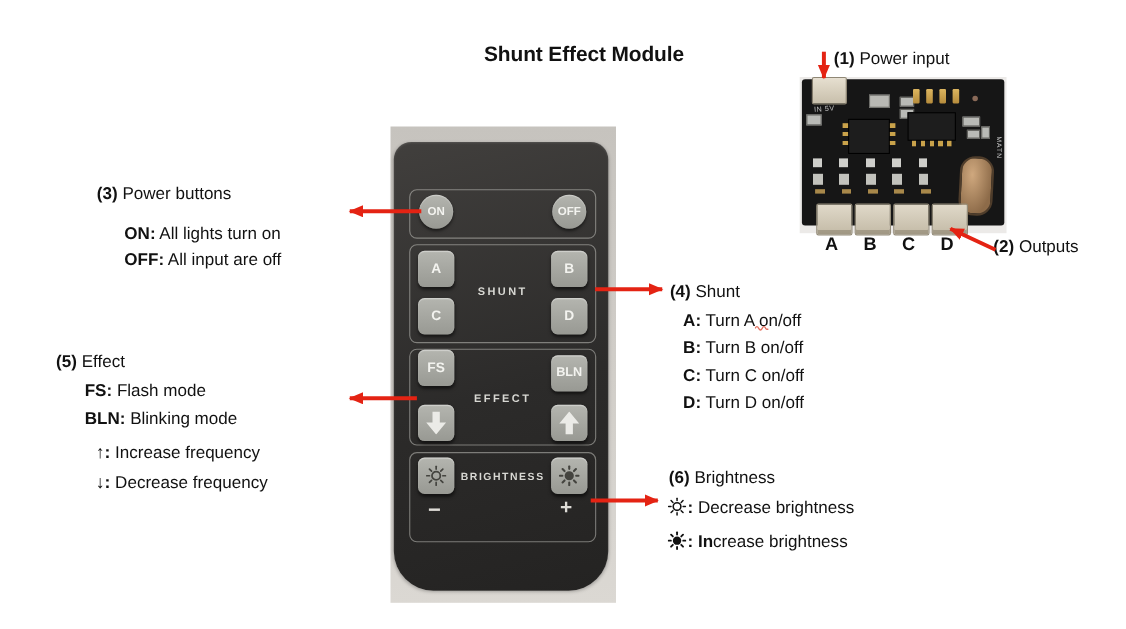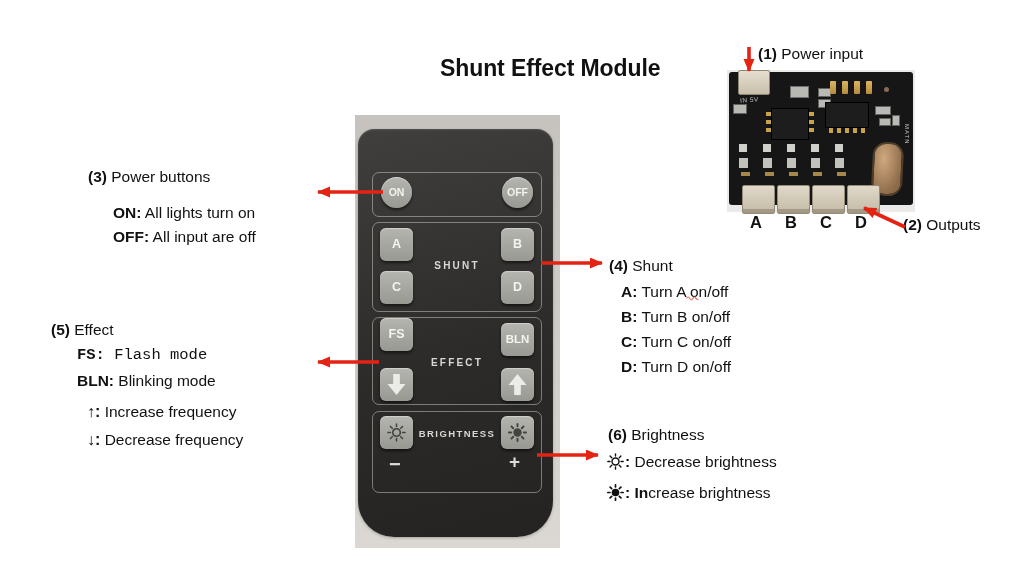--- a/index.html
+++ b/index.html
@@ -2,21 +2,21 @@
 <html><head>
 <meta charset="utf-8">
 <style>
   html,body{margin:0;padding:0;background:#ffffff;}
   .canvas{position:relative;width:1024px;height:572px;background:#fff;overflow:hidden;
           font-family:"Liberation Sans",sans-serif;color:#111;}
   .abs{position:absolute;}
   .k{font-weight:700;}
 
   
-  .page-title{left:440px;top:39px;font-size:23px;font-weight:700;letter-spacing:-0.1px;margin-top:16px;}
+  .page-title{left:440px;top:39px;font-size:19px;font-weight:700;letter-spacing:-0.1px;}
 
   
   .pcb-photo{left:727px;top:70px;width:188px;height:142px;background:#eceae8;}
   .pcb-board{position:absolute;left:2px;top:2px;width:184px;height:133px;background:#161616;border-radius:3px;}
   .pcb-conn-in{position:absolute;left:9px;top:-2px;width:30px;height:23px;border-radius:2px;
     background:linear-gradient(180deg,#e6dfd0,#c8bfab);border:1px solid #8f8775;}
   .pcb-silk-in{position:absolute;left:11px;top:24px;font-size:6.5px;color:#c2c2c2;letter-spacing:.5px;transform:rotate(-4deg);}
   .pcb-silk-side{position:absolute;right:3px;top:52px;font-size:6px;color:#cacaca;writing-mode:vertical-rl;letter-spacing:1px;}
   .ic{position:absolute;background:#1d1d1d;border:1px solid #000;}
   .ic1{left:42px;top:36px;width:36px;height:30px;}
@@ -76,21 +76,21 @@
   .note .t{line-height:19px;white-space:nowrap;}
   .note .ln{line-height:19px;white-space:nowrap;}
   .note-power{left:88px;top:167px;}
   .note-power .ln{margin-left:25px;}
   .note-power .ln1{margin-top:17px;} .note-power .ln2{margin-top:5px;}
   .note-shunt{left:609px;top:256px;}
   .note-shunt .ln{margin-left:12px;}
   .note-shunt .ln1{margin-top:7px;} .note-shunt .ln2,.note-shunt .ln3,.note-shunt .ln4{margin-top:6px;}
   .note-effect{left:51px;top:320px;}
   .note-effect .ln1,.note-effect .ln2{margin-left:26px;}
-  .note-effect .ln1{margin-top:7px;font-family:Liberation Mono, monospace;} .note-effect .ln2{margin-top:6px;}
+  .note-effect .ln1{margin-top:7px;} .note-effect .ln2{margin-top:6px;}
   .note-effect .ln3,.note-effect .ln4{margin-left:36px;line-height:20px;}
   .note-effect .ln3{margin-top:8px;} .note-effect .ln4{margin-top:12px;}
   .note-effect .ar{font-weight:800;font-size:16px;}
   .note-bright{left:607px;top:425px;}
   .note-bright .t{margin-left:1px;}
   .note-bright .ln{line-height:22px;}
   .note-bright .ln1{margin-top:7px;} .note-bright .ln2{margin-top:9px;}
   .sun-svg{vertical-align:-3px;margin-right:1px;}
 
   .overlay{left:0;top:0;pointer-events:none;}

